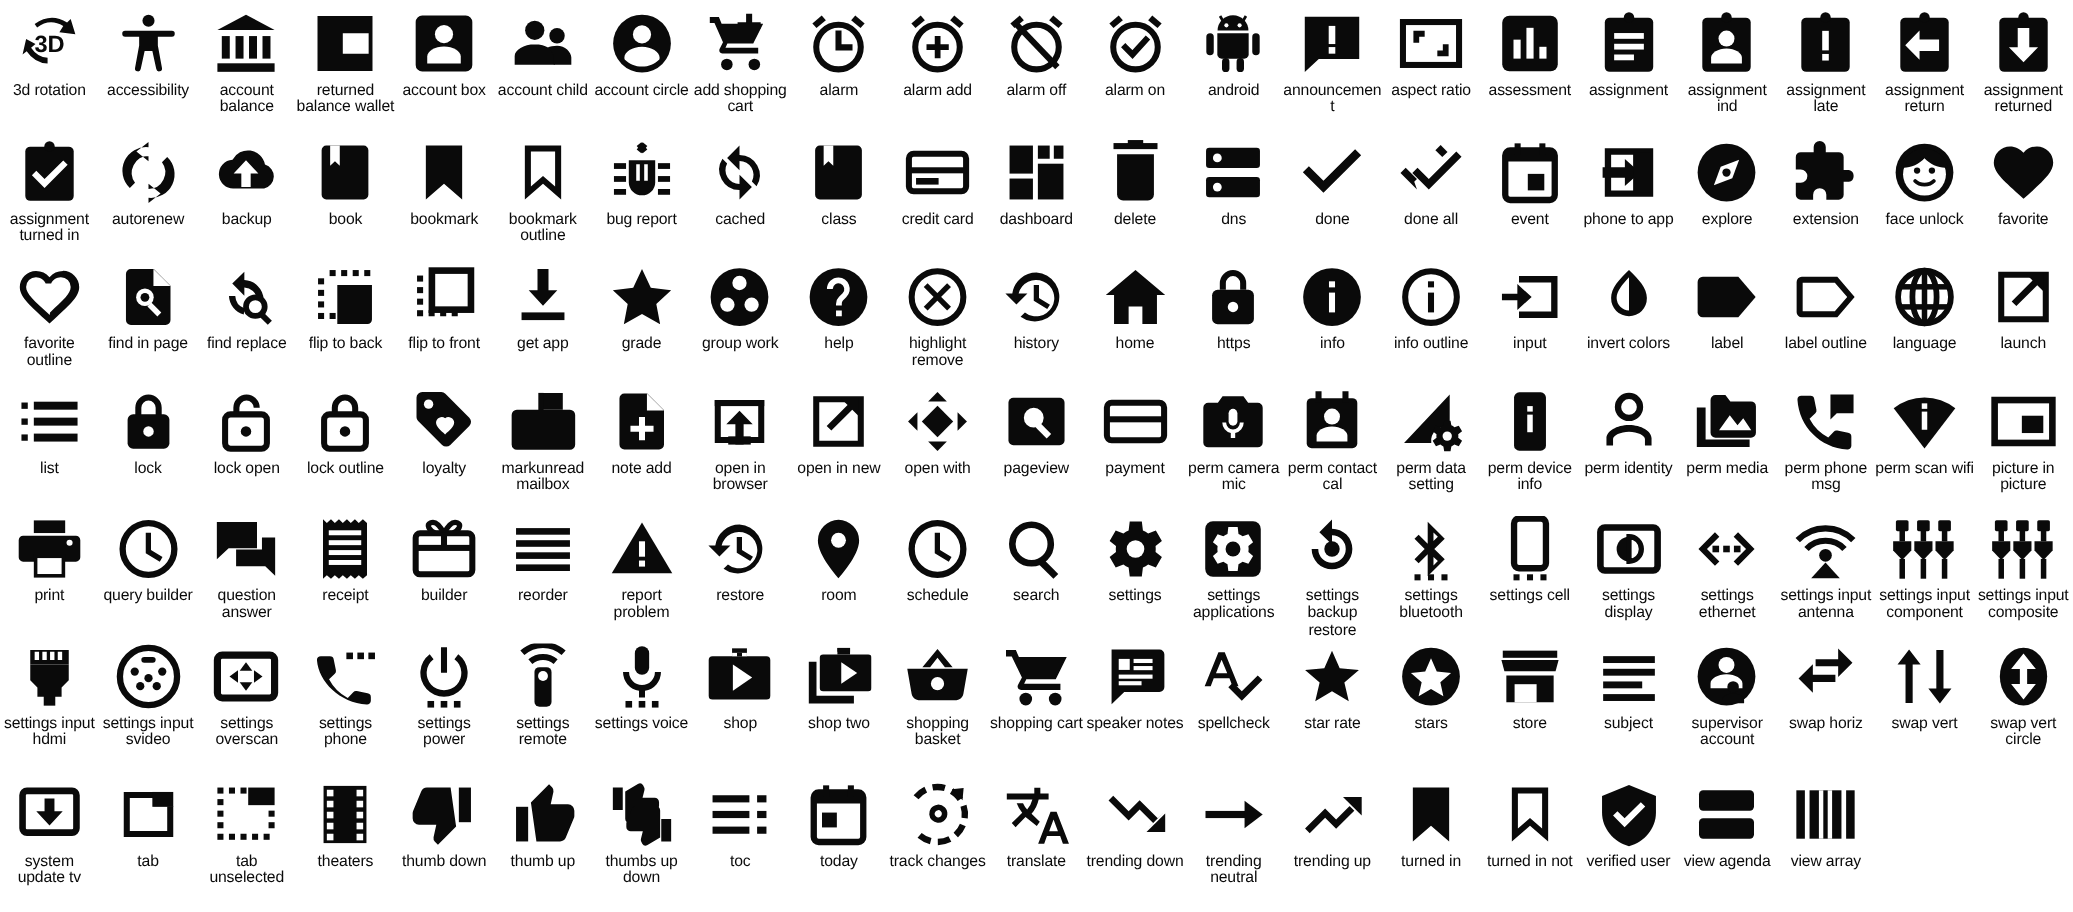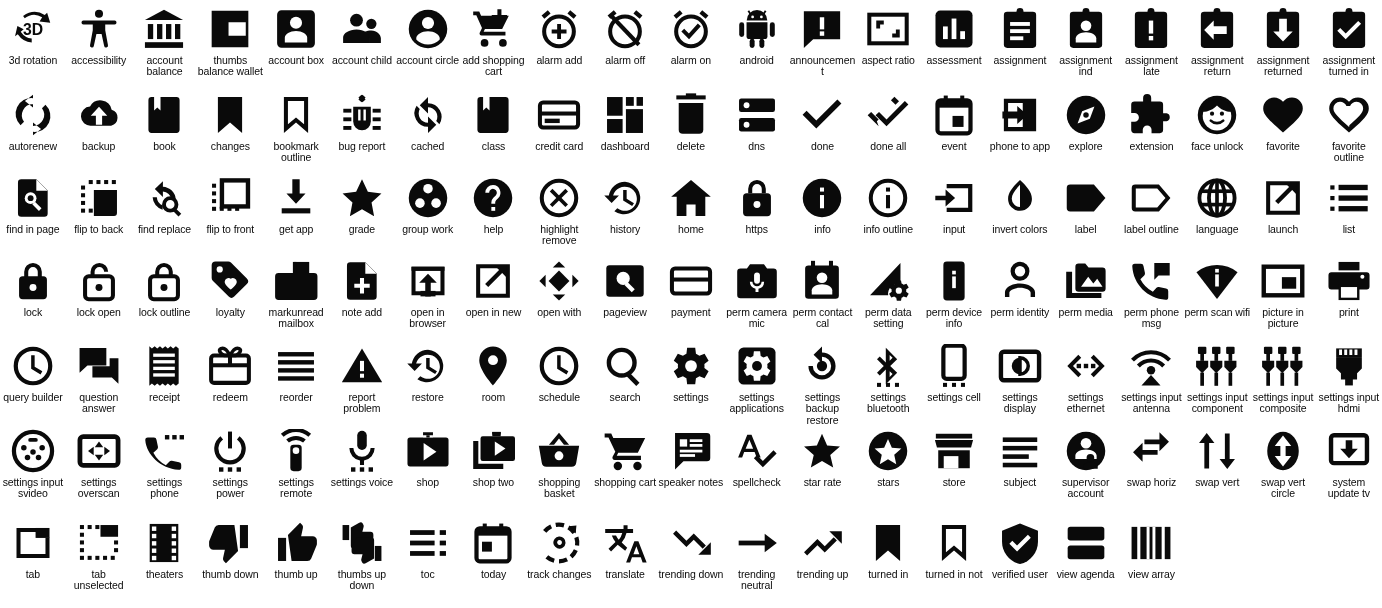--- a/index.html
+++ b/index.html
@@ -74,21 +74,21 @@
       <div class="lbl">account balance</div>
     </div>
     <div class="cell">
       <div class="ico">
         <svg width="44" height="44" viewBox="0 0 24 24" fill="#0a0a0a">
           <path d="M2 2 h20 v20 H2z M11.2 8.3 h9.4 v7.4 h-9.4z" fill-rule="evenodd"></path>
           <circle cx="15.4" cy="12" r="1.9" fill="#fff"></circle>
           <rect x="11.2" y="8.3" width="9.4" height="7.4" fill="none" stroke="#0a0a0a" stroke-width="0"></rect>
         </svg>
       </div>
-      <div class="lbl">thumbs balance wallet</div>
+      <div class="lbl">returned balance wallet</div>
     </div>
     <div class="cell">
       <div class="ico">
         <svg width="44" height="44" viewBox="0 0 24 24" fill="#0a0a0a">
           <path d="M4.1 1.8 h15.8 a2.4 2.4 0 0 1 2.4 2.4 v15.6 a2.4 2.4 0 0 1 -2.4 2.4 H4.1 a2.4 2.4 0 0 1 -2.4 -2.4 V4.2 a2.4 2.4 0 0 1 2.4 -2.4z"></path>
           <circle cx="12" cy="8.6" r="3.3" fill="#fff"></circle>
           <path d="M12 13.1 c-3.3 0 -6.1 1.75 -6.1 3.6 v2.6 h12.2 v-2.6 c0 -1.85 -2.8 -3.6 -6.1 -3.6z" fill="#fff"></path>
         </svg>
       </div>
       <div class="lbl">account box</div>
@@ -117,20 +117,31 @@
     <div class="cell">
       <div class="ico">
         <svg width="44" height="44" viewBox="0 0 24 24" fill="#0a0a0a">
           <path d="M14.4 1.2 h2.2 v3.1 h3.1 v2.2 h-3.1 v3.1 h-2.2 V6.5 h-3.1 V4.3 h3.1z"></path>
           <path d="M1.2 2.4 h3.3 l1 2.4 h15.1 l-3.6 7.2 H7.6 l-.7 1.5 h11.9 v2.1 H5.8 c-.9 0 -1.4 -.9 -1 -1.7 l1.2 -2.4 L2.9 4.5 H1.2z"></path>
           <circle cx="7.4" cy="19.6" r="2.1"></circle>
           <circle cx="17.4" cy="19.6" r="2.1"></circle>
         </svg>
       </div>
       <div class="lbl">add shopping cart</div>
+    </div>
+    <div class="cell">
+      <div class="ico">
+        <svg width="44" height="44" viewBox="0 0 24 24" fill="#0a0a0a">
+          <circle cx="12" cy="13.3" r="8.1" fill="none" stroke="#0a0a0a" stroke-width="2.2"></circle>
+          <path d="M12 8.4 v5 h4" fill="none" stroke="#0a0a0a" stroke-width="2.2" stroke-linecap="square"></path>
+          <path d="M2.5 4.7 5.9 1.8 7.4 3.5 4 6.4z"></path>
+          <path d="M21.5 4.7 18.1 1.8 16.6 3.5 20 6.4z"></path>
+        </svg>
+      </div>
+      <div class="lbl">alarm</div>
     </div>
     <div class="cell">
       <div class="ico">
         <svg width="44" height="44" viewBox="0 0 24 24" fill="#0a0a0a">
           <circle cx="12" cy="13.3" r="8.1" fill="none" stroke="#0a0a0a" stroke-width="2.2"></circle>
           <path d="M11 9.3 h2.1 v3 h3 v2.1 h-3 v3 H11 v-3 H8 v-2.1 h3z"></path>
           <path d="M2.5 4.7 5.9 1.8 7.4 3.5 4 6.4z"></path>
           <path d="M21.5 4.7 18.1 1.8 16.6 3.5 20 6.4z"></path>
         </svg>
       </div>
@@ -296,21 +307,21 @@
         </svg>
       </div>
       <div class="lbl">book</div>
     </div>
     <div class="cell">
       <div class="ico">
         <svg width="44" height="44" viewBox="0 0 24 24" fill="#0a0a0a">
           <path d="M5.4 2.2 h13.2 v19.6 L12 16.1 5.4 21.8z"></path>
         </svg>
       </div>
-      <div class="lbl">changes</div>
+      <div class="lbl">bookmark</div>
     </div>
     <div class="cell">
       <div class="ico">
         <svg width="44" height="44" viewBox="0 0 24 24" fill="#0a0a0a">
           <path d="M5.4 2.2 h13.2 v19.6 L12 16.1 5.4 21.8z M7.6 4.4 v12.7 L12 13.3 l4.4 3.8 V4.4z" fill-rule="evenodd"></path>
         </svg>
       </div>
       <div class="lbl">bookmark outline</div>
     </div>
     <div class="cell">
@@ -488,49 +499,49 @@
           <circle cx="10.7" cy="12.1" r="3.2" fill="#fff"></circle>
           <circle cx="10.7" cy="12.1" r="1.6"></circle>
           <rect x="13.1" y="14" width="2" height="5.1" transform="rotate(-45 14.1 16.5)" fill="#fff"></rect>
         </svg>
       </div>
       <div class="lbl">find in page</div>
     </div>
     <div class="cell">
       <div class="ico">
         <svg width="44" height="44" viewBox="0 0 24 24" fill="#0a0a0a">
+          <path d="M11.4 5.8 V2.8 L7 7.1 11.4 11.5 v-3 a5.1 5.1 0 0 1 4.7 4.3 h2.3 a7.4 7.4 0 0 0 -7 -7z"></path>
+          <path d="M8.1 11.6 H5.8 a7.4 7.4 0 0 0 5.4 6.8 l.2 -2.3 a5.1 5.1 0 0 1 -3.3 -4.5z"></path>
+          <circle cx="15.4" cy="15.5" r="3.4" fill="none" stroke="#0a0a0a" stroke-width="2.1"></circle>
+          <rect x="18" y="17.5" width="2.1" height="4.6" transform="rotate(-45 19 19.8)"></rect>
+        </svg>
+      </div>
+      <div class="lbl">find replace</div>
+    </div>
+    <div class="cell">
+      <div class="ico">
+        <svg width="44" height="44" viewBox="0 0 24 24" fill="#0a0a0a">
           <rect x="2.2" y="5.2" width="2.2" height="2.2"></rect>
           <rect x="2.2" y="9.4" width="2.2" height="2.2"></rect>
           <rect x="2.2" y="13.6" width="2.2" height="2.2"></rect>
           <rect x="2.2" y="17.8" width="2.2" height="2.2"></rect>
           <rect x="6.4" y="17.8" width="2.2" height="2.2"></rect>
           <rect x="10.6" y="17.8" width="2.2" height="2.2"></rect>
           <rect x="6.4" y="2.2" width="2.2" height="2.2"></rect>
           <rect x="10.6" y="2.2" width="2.2" height="2.2"></rect>
           <rect x="14.8" y="2.2" width="2.2" height="2.2"></rect>
           <rect x="19" y="2.2" width="2.2" height="2.2"></rect>
           <path d="M9.2 7.6 h12.6 v12.6 a1.6 1.6 0 0 1 -1.6 1.6 H9.2z"></path>
         </svg>
       </div>
       <div class="lbl">flip to back</div>
     </div>
     <div class="cell">
       <div class="ico">
         <svg width="44" height="44" viewBox="0 0 24 24" fill="#0a0a0a">
-          <path d="M11.4 5.8 V2.8 L7 7.1 11.4 11.5 v-3 a5.1 5.1 0 0 1 4.7 4.3 h2.3 a7.4 7.4 0 0 0 -7 -7z"></path>
-          <path d="M8.1 11.6 H5.8 a7.4 7.4 0 0 0 5.4 6.8 l.2 -2.3 a5.1 5.1 0 0 1 -3.3 -4.5z"></path>
-          <circle cx="15.4" cy="15.5" r="3.4" fill="none" stroke="#0a0a0a" stroke-width="2.1"></circle>
-          <rect x="18" y="17.5" width="2.1" height="4.6" transform="rotate(-45 19 19.8)"></rect>
-        </svg>
-      </div>
-      <div class="lbl">find replace</div>
-    </div>
-    <div class="cell">
-      <div class="ico">
-        <svg width="44" height="44" viewBox="0 0 24 24" fill="#0a0a0a">
           <rect x="2.2" y="4.2" width="2.2" height="2.2"></rect>
           <rect x="2.2" y="8.4" width="2.2" height="2.2"></rect>
           <rect x="2.2" y="12.6" width="2.2" height="2.2"></rect>
           <rect x="2.2" y="16.8" width="2.2" height="2.2"></rect>
           <rect x="6.4" y="16.8" width="2.2" height="2.2"></rect>
           <rect x="10.6" y="16.8" width="2.2" height="2.2"></rect>
           <rect x="14.8" y="16.8" width="2.2" height="2.2"></rect>
           <rect x="6.4" y="2" width="12.2" height="2.2" opacity="0"></rect>
           <rect x="7.6" y="2.4" width="14.2" height="14.2" fill="none" stroke="#0a0a0a" stroke-width="2.4"></rect>
         </svg>
@@ -944,21 +955,21 @@
     </div>
     <div class="cell">
       <div class="ico">
         <svg width="44" height="44" viewBox="0 0 24 24" fill="#0a0a0a">
           <rect x="1.7" y="6.3" width="20.6" height="14.9" rx="1.6" fill="none" stroke="#0a0a0a" stroke-width="2.2"></rect>
           <rect x="1.7" y="10.5" width="20.6" height="2.2"></rect>
           <path d="M12 6.3 C10.4 3.2 8.6 1.8 7.1 2.5 5.6 3.2 6.3 5.2 9 6.3z M12 6.3 c1.6 -3.1 3.4 -4.5 4.9 -3.8 1.5 .7 .8 2.7 -1.9 3.8z" fill="none" stroke="#0a0a0a" stroke-width="1.9"></path>
           <rect x="10.9" y="6.1" width="2.2" height="5"></rect>
         </svg>
       </div>
-      <div class="lbl">redeem</div>
+      <div class="lbl">builder</div>
     </div>
     <div class="cell">
       <div class="ico">
         <svg width="44" height="44" viewBox="0 0 24 24" fill="#0a0a0a">
           <rect x="2.2" y="4.4" width="19.6" height="2.4"></rect>
           <rect x="2.2" y="8.8" width="19.6" height="2.4"></rect>
           <rect x="2.2" y="13.2" width="19.6" height="2.4"></rect>
           <rect x="2.2" y="17.6" width="19.6" height="2.4"></rect>
         </svg>
       </div>

